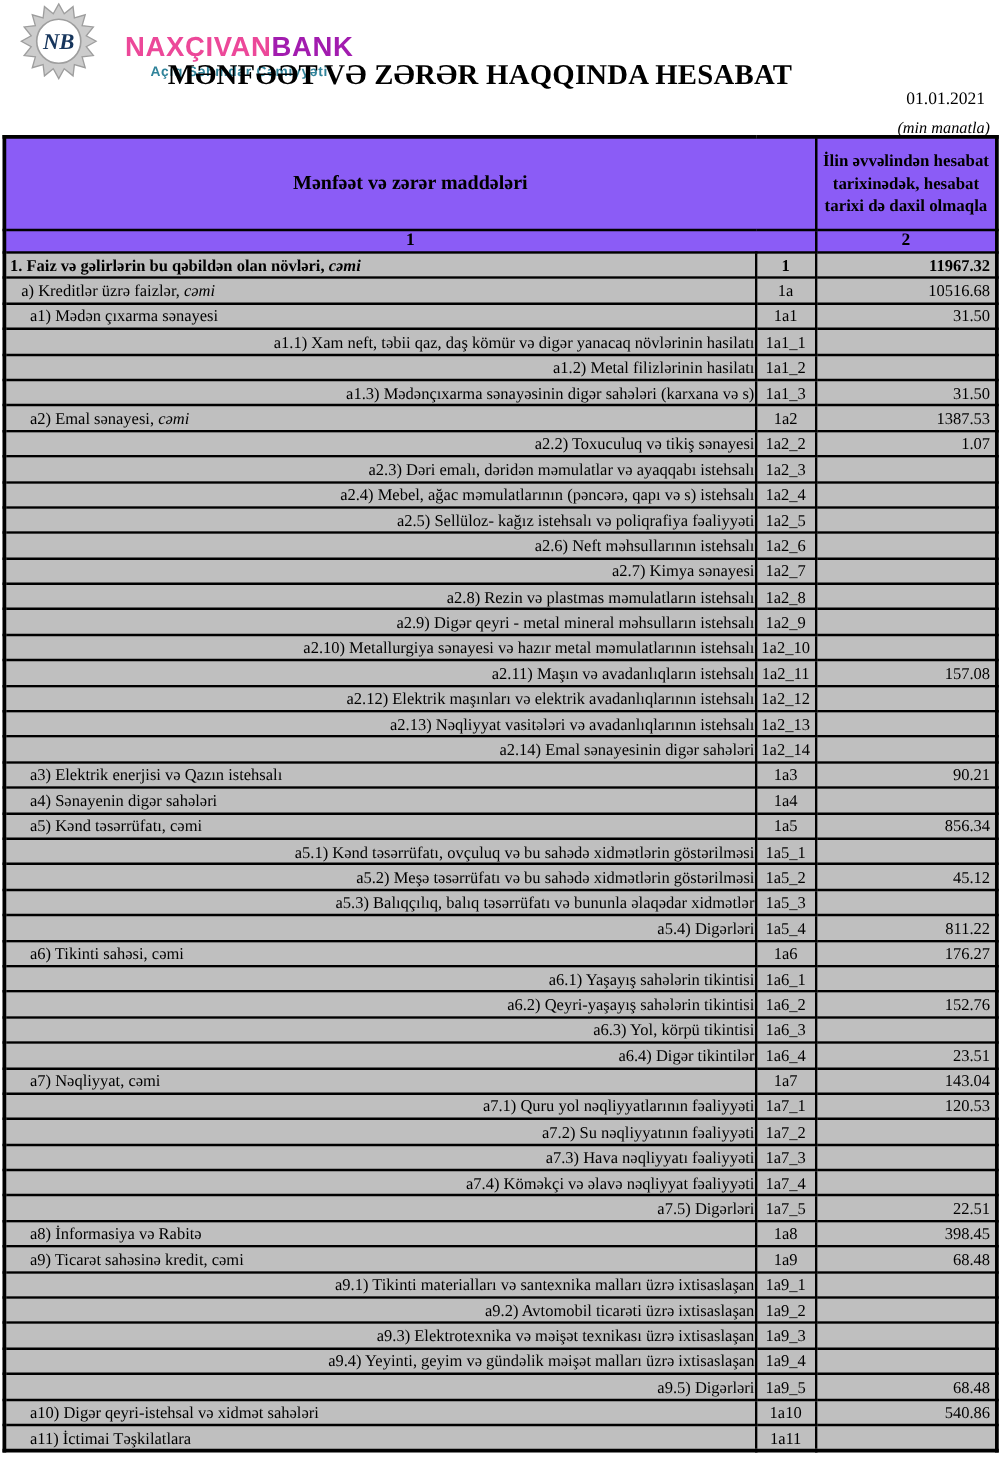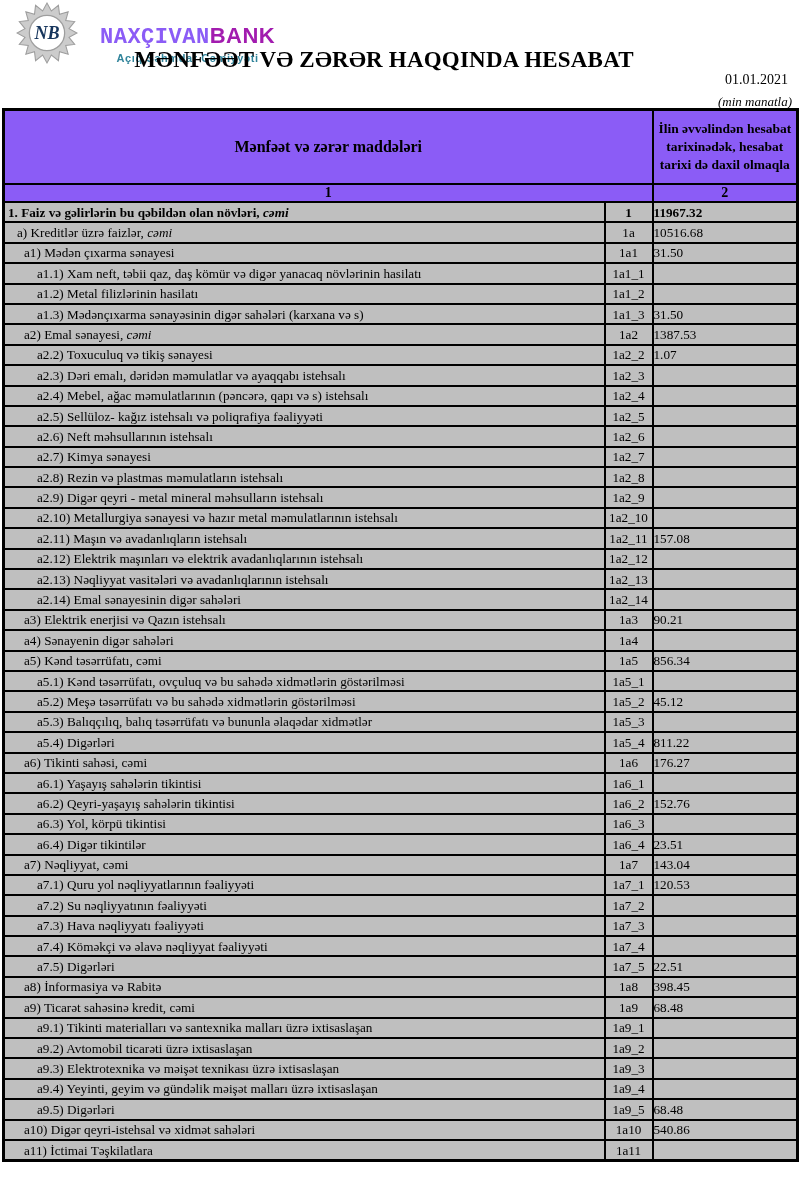--- a/index.html
+++ b/index.html
@@ -4,21 +4,21 @@
 <style>
   html,body{margin:0;padding:0;width:800px;height:1185px;overflow:hidden;background:#fff;}
   body{position:relative;font-family:"Liberation Serif",serif;color:#000;}
 
   
   .brand{position:absolute;left:16px;top:2px;display:flex;align-items:flex-end;}
   .brand-logo{width:62px;height:62px;}
   .brand-text{margin-left:22px;margin-top:6px;display:inline-block;text-align:center;
               font-family:"Liberation Sans",sans-serif;}
   .brand-name{font-size:22px;font-weight:800;letter-spacing:.5px;line-height:1;white-space:nowrap;}
-  .brand-name .navy{color:#8b5cf6;font-family:Liberation Mono, monospace;}
+  .brand-name .navy{color:#ec4899;}
   .brand-name .gray{color:#a21caf;}
   .brand-sub{font-size:11px;font-weight:700;color:#31849b;letter-spacing:.6px;margin-top:3px;}
 
   .doc-title{position:absolute;left:0;top:47px;width:768px;text-align:center;
              font-size:23px;font-weight:700;letter-spacing:.2px;}
   .doc-date{position:absolute;right:12px;top:72px;font-size:14px;}
   .doc-note{position:absolute;right:8px;top:94px;font-size:13px;font-style:italic;}
 
   
   table.report{position:absolute;left:2px;top:108px;width:794px;
@@ -33,23 +33,23 @@
   .hdr-num th{height:15px;font-size:14px;font-weight:700;text-align:center;}
 
   tbody td{background:#bfbfbf;border:2px solid #000;height:18.4px;
            font-size:13.2px;line-height:1;padding:0;vertical-align:middle;
            white-space:nowrap;overflow:hidden;}
   tbody tr.bold td{font-weight:700;}
   td.lbl{text-align:left;}
   td.lbl.ind0{padding-left:3px;}
   td.lbl.ind1{padding-left:12px;}
   td.lbl.ind2{padding-left:19px;}
-  td.lbl.ind3{padding-left:32px;}
+  td.lbl.ind3{padding-left:32px;text-align:right;}
   td.code{text-align:center;}
-  td.val{text-align:left;padding-right:4px;}
+  td.val{text-align:right;padding-right:4px;}
 </style>
 </head>
 <body>
 
 <div class="brand">
   <svg class="brand-logo" viewBox="0 0 58 58" xmlns="http://www.w3.org/2000/svg">
     <polygon fill="#cccccc" stroke="#9e9e9e" stroke-width="1" points="57,29 49.6,33.1 54.9,39.7 46.5,40.7 48.8,48.8 40.7,46.5 39.7,54.9 33.1,49.6 29,57 24.9,49.6 18.3,54.9 17.3,46.5 9.2,48.8 11.5,40.7 3.1,39.7 8.4,33.1 1,29 8.4,24.9 3.1,18.3 11.5,17.3 9.2,9.2 17.3,11.5 18.3,3.1 24.9,8.4 29,1 33.1,8.4 39.7,3.1 40.7,11.5 48.8,9.2 46.5,17.3 54.9,18.3 49.6,24.9"></polygon>
     <circle cx="29" cy="29" r="16.5" fill="#ffffff" stroke="#9e9e9e" stroke-width="1.2"></circle>
     <text x="29" y="35" text-anchor="middle" font-family="Liberation Serif, serif" font-style="italic" font-weight="700" font-size="17" fill="#16355c">NB</text>
   </svg>

